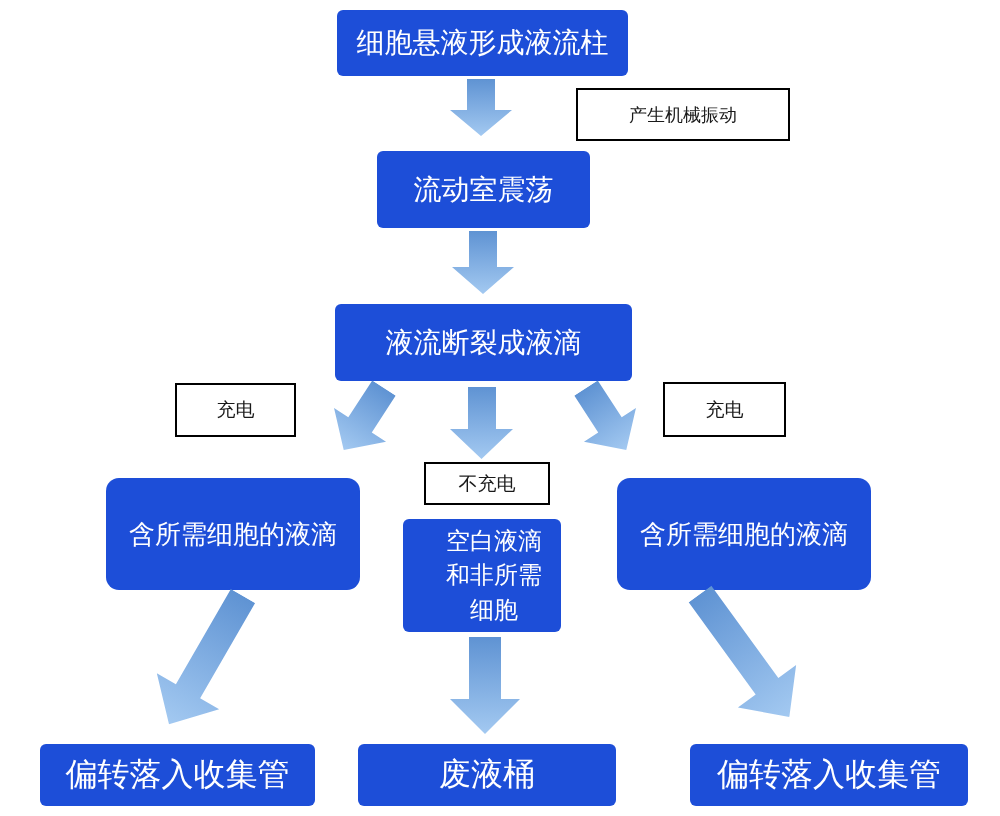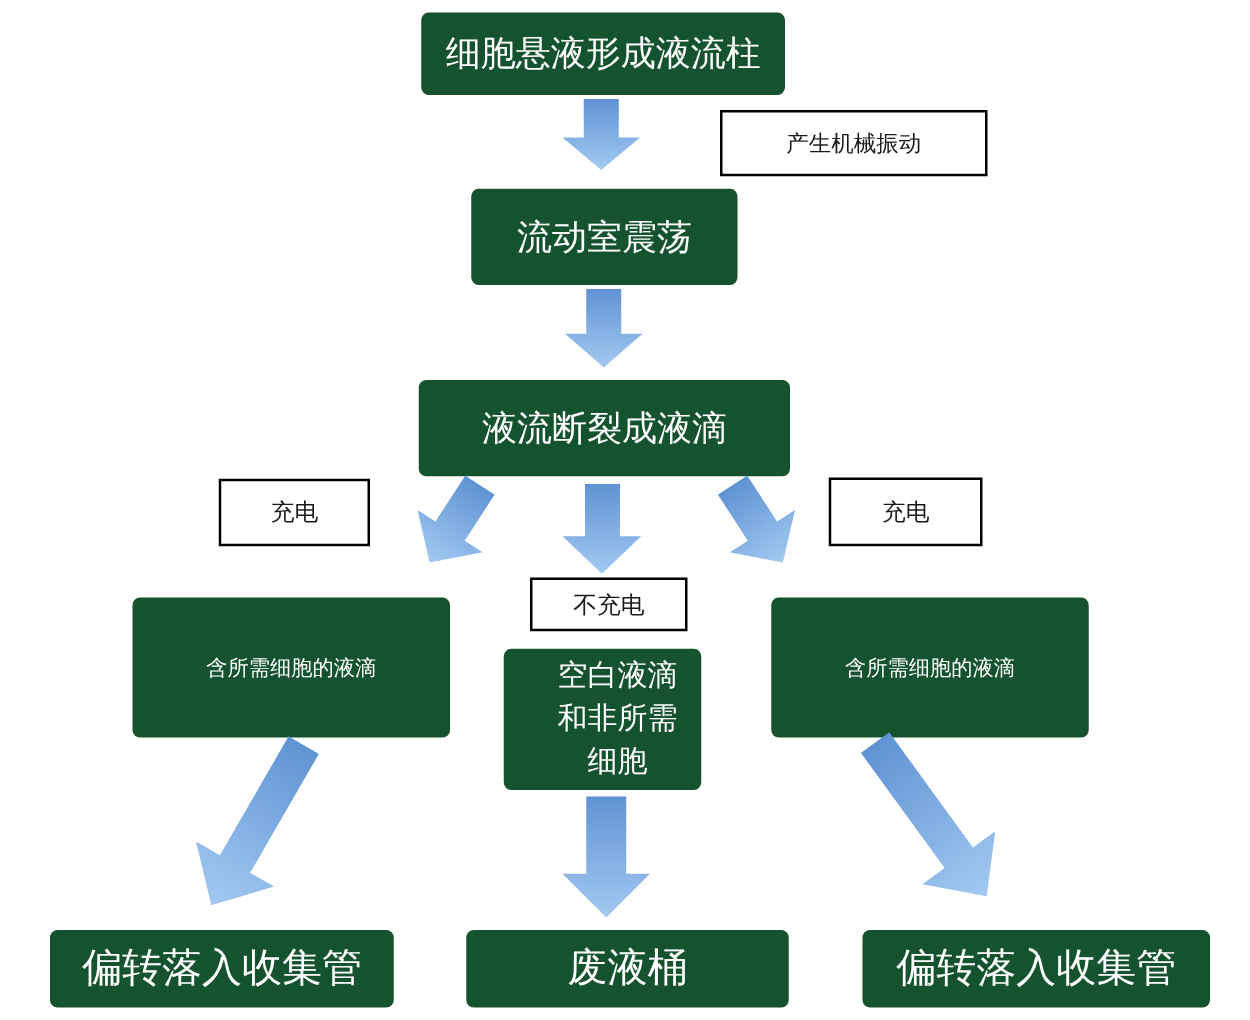--- a/index.html
+++ b/index.html
@@ -1,37 +1,37 @@
 <!DOCTYPE html>
 <html><head>
 <meta charset="utf-8">
 <style>
   html,body { margin:0; padding:0; background:#ffffff; }
   .canvas {
     position:relative; width:1000px; height:816px; background:#ffffff;
     font-family:"Liberation Sans","DejaVu Sans",sans-serif; overflow:hidden;
   }
   .node {
-    position:absolute; background:#14532d; border-radius:6px; color:#ffffff;
+    position:absolute; background:#1d4ed8; border-radius:6px; color:#ffffff;
     display:flex; align-items:center; justify-content:center; text-align:center;
     box-sizing:border-box;
   }
   .node.pre { white-space:pre-line; line-height:1.42; }
   .anno {
     position:absolute; background:#ffffff; border:2px solid #000000; color:#1a1a1a;
     display:flex; align-items:center; justify-content:center; text-align:right;
     box-sizing:border-box;
   }
   .arrow { position:absolute; line-height:0; }
   .rot-l { transform:rotate(33deg);  transform-origin:50% 0; }
   .rot-r { transform:rotate(-33deg); transform-origin:50% 0; }
   .rot-ll{ transform:rotate(30deg);  transform-origin:50% 0; }
   .rot-rr{ transform:rotate(-36deg); transform-origin:50% 0; }
   .arrow svg polygon { fill:url(#arrowGrad); }
-  .f28 { font-size:28px; } .f27 { font-size:17px; } .f26 { font-size:32px; }
+  .f28 { font-size:28px; } .f27 { font-size:26px;border-radius:13px; } .f26 { font-size:32px; }
   .f24 { font-size:24px; } .f19 { font-size:19px; } .f18 { font-size:18px; }
 </style>
 </head>
 <body>
 
 <div class="canvas">
 
   <svg width="0" height="0" aria-hidden="true">
     <defs>
       <linearGradient id="arrowGrad" x1="0" y1="0" x2="0" y2="1">
@@ -102,16 +102,16 @@
     </svg>
   </div>
   <div class="arrow rot-rr" style="left:664px; top:594px;">
     <svg width="72" height="152" viewBox="0 0 72 152">
       <polygon points="22,0 50,0 50,114 72,114 36,152 0,114 22,114"></polygon>
     </svg>
   </div>
 
   
   <div class="node f26" style="left:40px; top:744px; width:275px; height:62px;">偏转落入收集管</div>
-  <div class="node f26" style="left:358px; top:744px; width:258px; height:62px;margin-left:15px;">废液桶</div>
+  <div class="node f26" style="left:358px; top:744px; width:258px; height:62px;">废液桶</div>
   <div class="node f26" style="left:690px; top:744px; width:278px; height:62px;">偏转落入收集管</div>
 
 </div>
 
 </body></html>

